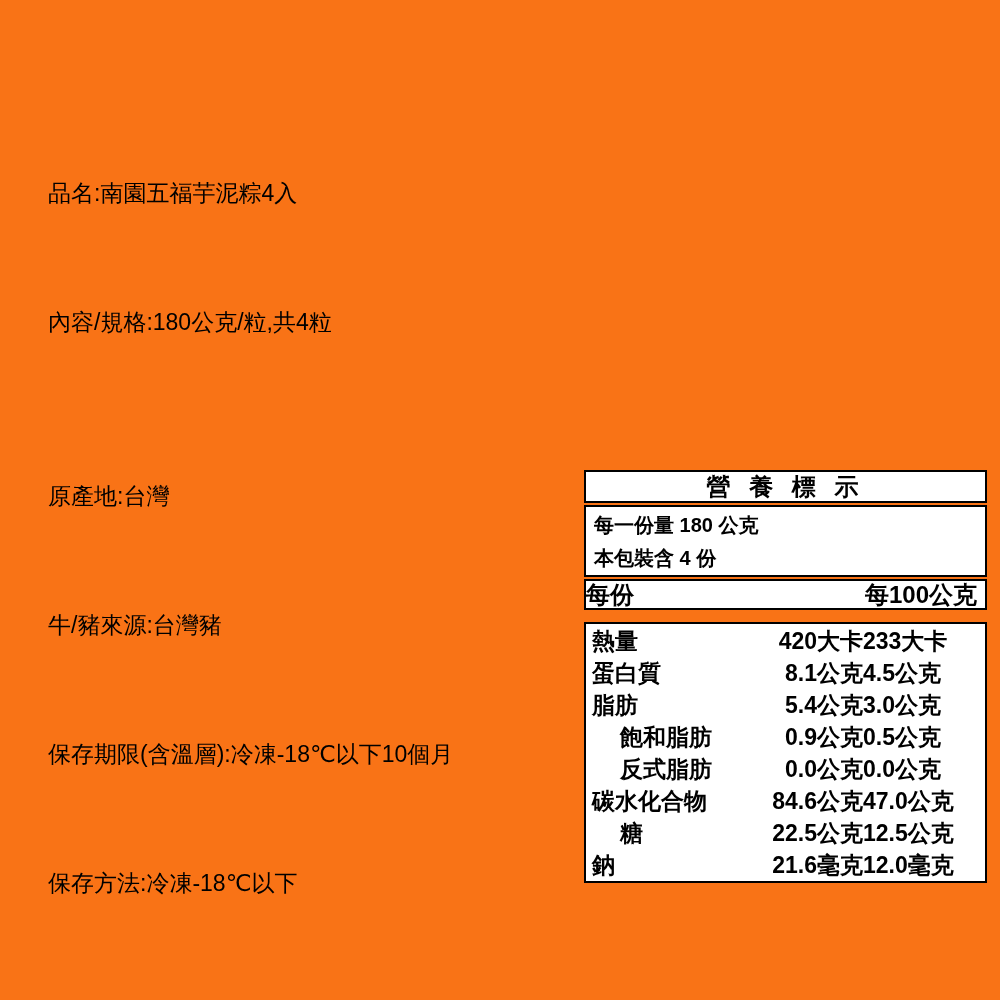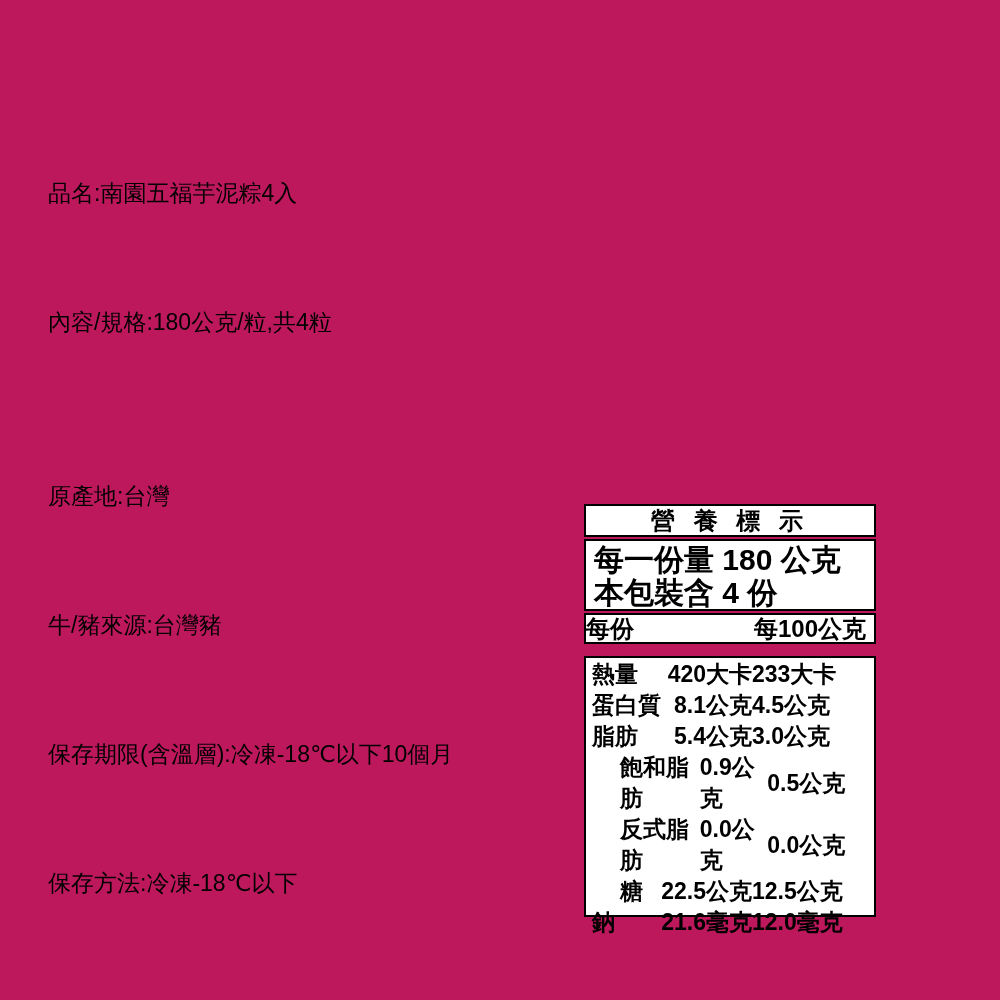--- a/index.html
+++ b/index.html
@@ -1,48 +1,48 @@
 <!DOCTYPE html>
 <html><head>
 <meta charset="utf-8">
 <style>
   html,body { margin:0; padding:0; background:#ffffff; }
   body {
     width:1000px; height:1000px;
     font-family:"Liberation Sans","DejaVu Sans",sans-serif;
     color:#000;
   }
-  .page { position:relative; width:1000px; height:1000px; background:#be185d; overflow:hidden; }
+  .page { position:relative; width:1000px; height:1000px; background:#f97316; overflow:hidden; }
 
   .top-block {
     position:absolute; left:48px; top:86px;
     font-size:23px; line-height:43px; white-space:pre;
   }
 
   .ingredients {
     position:absolute; left:46px; top:194px; width:916px;
     font-size:23px; line-height:42px;
     text-align:justify; text-justify:inter-ideograph;
   }
 
   .info-block {
     position:absolute; left:48px; top:389px;
     font-size:23px; line-height:43px; white-space:pre;
   }
 
   
-  .nt { position:absolute; left:584px; top:504px; width:292px; font-weight:bold; }
+  .nt { position:absolute; left:584px; top:470px; width:403px; font-weight:bold; }
   .nt-box { border:2px solid #000; box-sizing:border-box; background:#fff; }
   .nt-title {
     height:33px; display:flex; align-items:center; justify-content:center;
     font-size:24px; letter-spacing:6px; white-space:pre;
   }
   .nt-serving {
     margin-top:2px; height:72px; padding:2px 4px 2px 8px;
-    font-size:30px; line-height:33px;
+    font-size:20px; line-height:33px;
   }
   .nt-serving div { white-space:pre; }
   .nt-header {
     margin-top:2px; height:31px; display:flex; align-items:center;
     justify-content:space-between; font-size:24px; padding-right:8px;
   }
   .nt-header .h1 { margin-right:26px; }
   .nt-header .h2 { width:118px; text-align:right; }
   .nt-data {
     margin-top:12px; height:261px; padding:1px 8px 0 6px;
@@ -104,20 +104,25 @@
       <div class="nt-row indent">
         <span class="label">飽和脂肪</span>
         <span class="v1">0.9公克</span>
         <span class="v2">0.5公克</span>
       </div>
       <div class="nt-row indent">
         <span class="label">反式脂肪</span>
         <span class="v1">0.0公克</span>
         <span class="v2">0.0公克</span>
       </div>
+      <div class="nt-row">
+        <span class="label">碳水化合物</span>
+        <span class="v1">84.6公克</span>
+        <span class="v2">47.0公克</span>
+      </div>
       <div class="nt-row indent">
         <span class="label">糖</span>
         <span class="v1">22.5公克</span>
         <span class="v2">12.5公克</span>
       </div>
       <div class="nt-row">
         <span class="label">鈉</span>
         <span class="v1">21.6毫克</span>
         <span class="v2">12.0毫克</span>
       </div>

